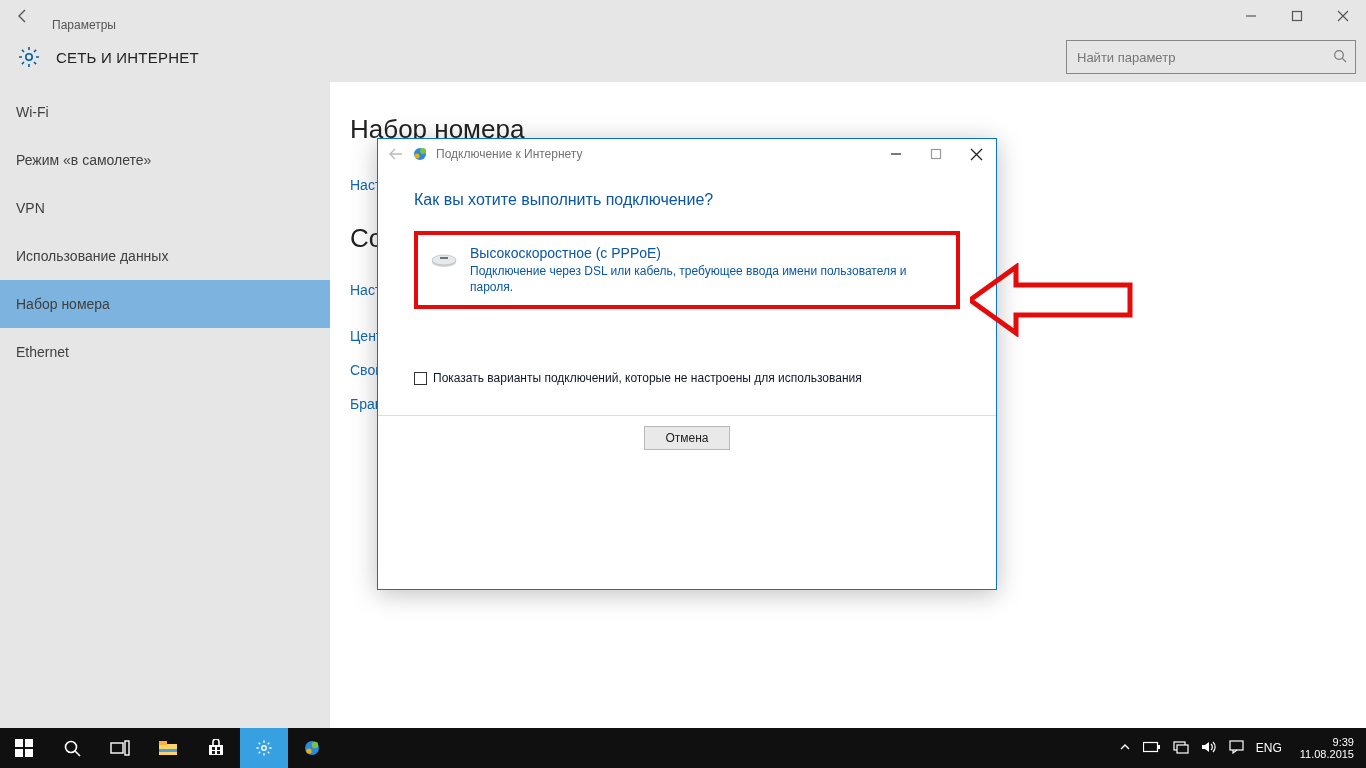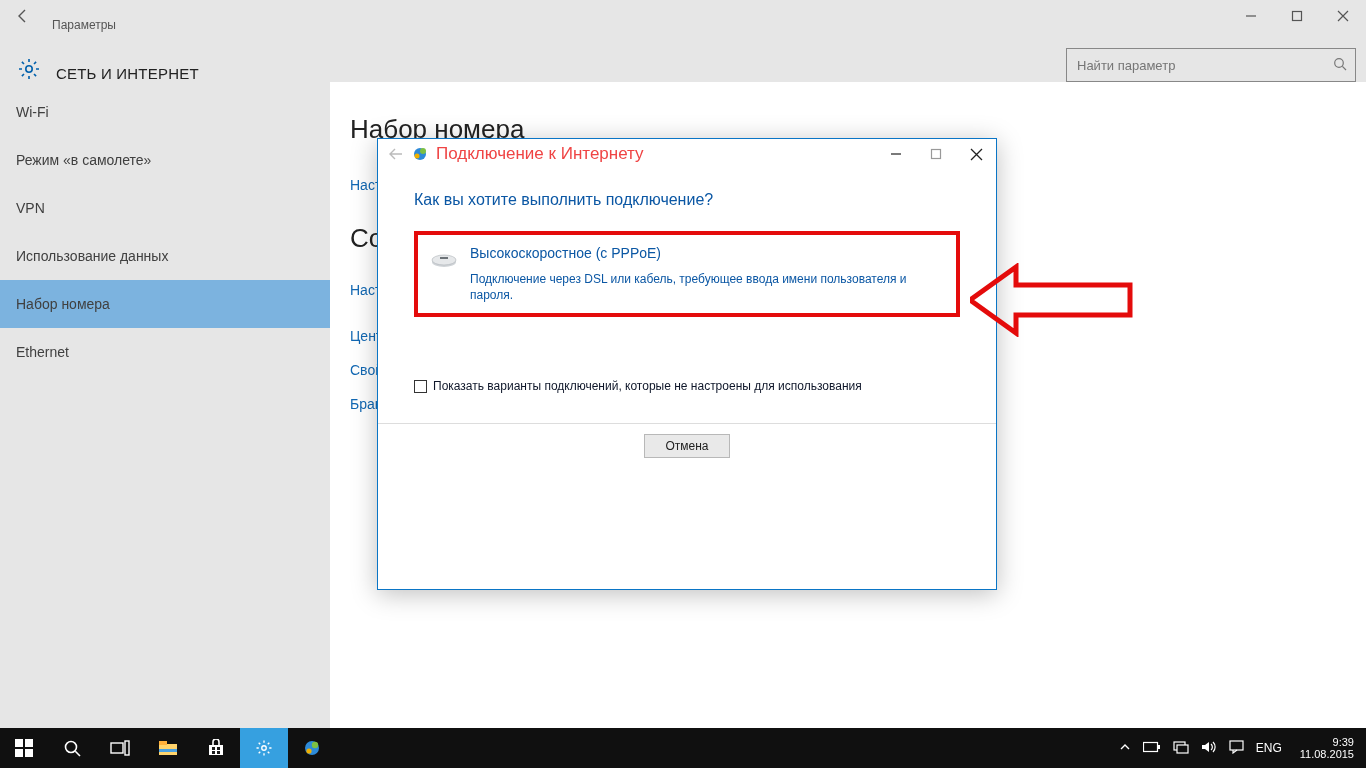--- a/index.html
+++ b/index.html
@@ -4,47 +4,47 @@
 <style>
   html,body{margin:0;padding:0;width:1366px;height:768px;font-family:"Segoe UI",Arial,sans-serif;background:#fff;overflow:hidden}
   *{box-sizing:border-box}
   
   .settings-window{position:absolute;left:0;top:0;width:1366px;height:728px;background:#fff}
   .titlebar{height:32px;background:#e6e6e6;display:flex;align-items:flex-end}
   .tb-back{width:46px;height:32px;display:flex;align-items:center;justify-content:center;color:#555}
   .tb-title{font-size:12px;color:#555;margin-left:6px}
   .tb-spacer{flex:1}
   .tb-btn{width:46px;height:32px;display:flex;align-items:center;justify-content:center;color:#555}
-  .header-row{height:50px;background:#e6e6e6;display:flex;align-items:flex-end;padding:0 10px 0 10px}
+  .header-row{height:50px;background:#e6e6e6;display:flex;align-items:center;padding:0 10px 0 10px}
   .gear{width:26px;height:26px;margin-right:14px;display:flex;align-items:center;justify-content:center;color:#0060ac;margin-left:6px}
   .header-title{font-size:15px;letter-spacing:0.2px;color:#222}
   .header-spacer{flex:1}
   .search-box{width:290px;height:34px;border:1px solid #888;background:#e6e6e6;display:flex;align-items:center;padding:0 8px;color:#777;font-size:13px}
   .search-box input{flex:1;border:none;background:transparent;font-size:13px;color:#777;outline:none}
   .body-row{display:flex;height:calc(100% - 82px)}
   .sidebar{width:330px;background:#e6e6e6;padding-top:6px}
   .side-item{height:48px;display:flex;align-items:center;padding-left:16px;font-size:14px;color:#404040}
   .side-item.selected{background:#7cb3df}
   .content{flex:1;background:#fff;padding:30px 0 0 20px}
   .content-h1{font-size:26px;font-weight:400;margin:2px 0 32px 0;color:#222}
   .content-link{font-size:14px;color:#1268b3;margin-bottom:30px}
   .content-h2{font-size:26px;font-weight:400;margin:8px 0 28px 0;color:#222}
   
   .dialog{position:absolute;left:377px;top:138px;width:620px;height:452px;background:#fff;border:1px solid #0a75c6;box-shadow:0 4px 24px rgba(0,0,0,.25)}
   .dlg-titlebar{height:30px;display:flex;align-items:center;padding-left:6px}
   .dlg-titlebar .tb-spacer{flex:1}
   .dlg-tbtn{width:40px;height:30px;display:flex;align-items:center;justify-content:center;color:#222;font-size:14px}
   .dlg-back{width:24px;height:24px;display:flex;align-items:center;justify-content:center;color:#999;margin-right:4px}
   .dlg-icon{width:16px;height:16px;margin-right:8px}
-  .dlg-title{font-size:17px;color:#ef4444}
+  .dlg-title{font-size:12px;color:#737373}
   .dlg-body{padding:22px 36px 0 36px}
   .dlg-heading{font-size:16px;color:#0b57a4;margin-bottom:22px}
   .option-box{display:flex;align-items:flex-start;border:4px solid #e40b0b;padding:10px 10px}
   .option-icon{width:32px;margin-right:10px;margin-top:3px;display:flex;align-items:center;justify-content:center}
-  .option-title{font-size:14px;color:#0b57a4;margin-bottom:10px}
+  .option-title{font-size:14px;color:#0b57a4;margin-bottom:2px}
   .option-desc{font-size:12px;color:#0b57a4;max-width:440px;line-height:1.35}
   .checkbox-row{display:flex;align-items:center;font-size:12px;color:#0f172a;margin-top:62px}
   .checkbox-box{width:13px;height:13px;border:1px solid #333;margin-right:6px;background:#fff}
   .dlg-sep{height:1px;background:#ddd;margin:30px 0 0 0}
   .dlg-footer{display:flex;justify-content:center;padding:10px 14px}
   .cancel-btn{width:86px;height:24px;background:#e9e9e9;border:1px solid #b8b8b8;font-size:12px;text-align:center;line-height:22px;color:#222}
   
   .arrow{position:absolute;left:970px;top:263px}
   .arrow svg{display:block}
   

